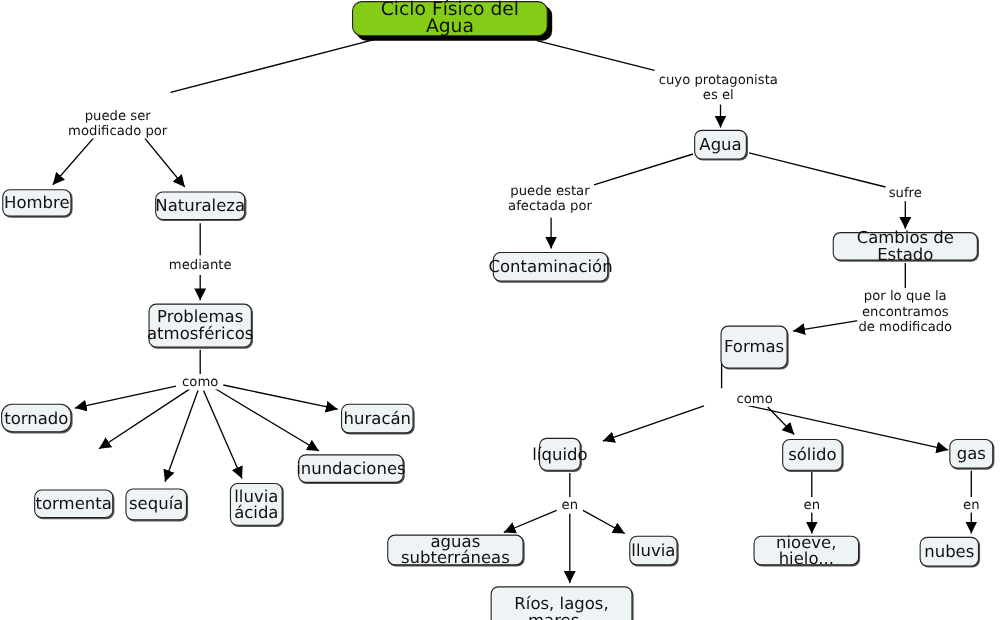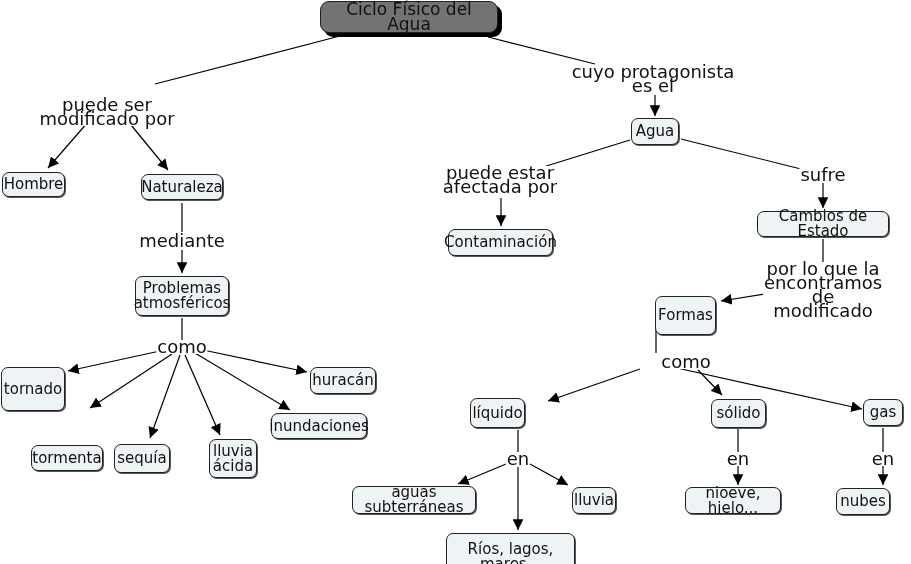--- a/index.html
+++ b/index.html
@@ -1,20 +1,20 @@
 <!DOCTYPE html>
 <html><head>
 <meta charset="utf-8">
 <style>
   html, body { margin:0; padding:0; background:#ffffff; }
   body { width:911px; height:564px; position:relative; overflow:hidden; font-family:"DejaVu Sans", "Liberation Sans", sans-serif; }
   svg#edges { position:absolute; left:0; top:0; width:911px; height:564px; }
   .node { position:absolute; box-sizing:border-box; background:#eef3f5; border:1px solid #222; border-radius:7px; font-size:15px; color:#111; text-align:center; display:flex; align-items:center; justify-content:center; line-height:15px; padding:0 6px; white-space:pre-line; box-shadow:1px 1px 0 #555; }
-  .title { font-size:17px; border-radius:9px; box-shadow:4px 4px 0 #000; background:#737373; }
-  .label { position:absolute; font-size:18px; color:#111; text-align:center; line-height:14px; white-space:pre-line; background:#fff; transform:translate(-50%,0); padding:0 1px; }
+  .title { font-size:17px; border-radius:9px; box-shadow:4px 4px 0 #000; background:#84cc16; }
+  .label { position:absolute; font-size:12px; color:#111; text-align:center; line-height:14px; white-space:pre-line; background:#fff; transform:translate(-50%,0); padding:0 1px; }
 </style>
 </head>
 <body>
 
 <svg id="edges">
   <defs>
     <marker id="arr" viewBox="0 0 10 10" refX="10" refY="5" markerWidth="9" markerHeight="9" orient="auto">
       <path d="M0,0 L10,5 L0,10 z" fill="#000"></path>
     </marker>
   </defs>
@@ -59,42 +59,42 @@
 <div class="node title" style="left:320px;top:1px;width:178px;height:32px;">Ciclo Físico del Agua</div>
 
 <div class="label" style="left:107px;top:82px;margin-top:16px;">puede ser
 modificado por</div>
 <div class="node" style="left:2px;top:172px;width:63px;height:25px;">Hombre</div>
 <div class="node" style="left:141px;top:174px;width:82px;height:26px;">Naturaleza</div>
 <div class="label" style="left:182px;top:234px;">mediante</div>
 <div class="node" style="left:135px;top:276px;width:94px;height:40px;">Problemas
 atmosféricos</div>
 <div class="label" style="left:182px;top:340px;">como</div>
-<div class="node" style="left:1px;top:367px;width:64px;height:44px;">tornado</div>
+<div class="node" style="left:1px;top:367px;width:64px;height:26px;border-radius:10px;">tornado</div>
 <div class="node" style="left:31px;top:413px;width:72px;height:26px;margin-top:32px;">tormenta</div>
 <div class="node" style="left:114px;top:444px;width:56px;height:29px;">sequía</div>
 <div class="node" style="left:209px;top:439px;width:48px;height:39px;">lluvia
 ácida</div>
 <div class="node" style="left:271px;top:413px;width:96px;height:26px;">inundaciones</div>
 <div class="node" style="left:310px;top:367px;width:66px;height:27px;">huracán</div>
 
 <div class="label" style="left:653px;top:65px;">cuyo protagonista
 es el</div>
 <div class="node" style="left:631px;top:118px;width:48px;height:27px;">Agua</div>
 <div class="label" style="left:500px;top:166px;">puede estar
 afectada por</div>
 <div class="node" style="left:448px;top:229px;width:105px;height:27px;">Contaminación</div>
 <div class="label" style="left:823px;top:168px;">sufre</div>
 <div class="node" style="left:757px;top:211px;width:132px;height:26px;">Cambios de Estado</div>
 <div class="label" style="left:823px;top:262px;">por lo que la
 encontramos
 de modificado</div>
 <div class="node" style="left:655px;top:296px;width:61px;height:39px;">Formas</div>
 <div class="label" style="left:686px;top:355px;">como</div>
-<div class="node" style="left:470px;top:398px;width:55px;height:30px;">líquido</div>
+<div class="node" style="left:490px;top:398px;width:38px;height:30px;">líquido</div>
 <div class="node" style="left:711px;top:399px;width:55px;height:29px;">sólido</div>
 <div class="node" style="left:863px;top:399px;width:40px;height:27px;">gas</div>
 <div class="label" style="left:518px;top:452px;">en</div>
 <div class="label" style="left:738px;top:452px;">en</div>
 <div class="label" style="left:883px;top:452px;">en</div>
 <div class="node" style="left:352px;top:486px;width:124px;height:28px;">aguas subterráneas</div>
 <div class="node" style="left:572px;top:487px;width:44px;height:27px;">lluvia</div>
 <div class="node" style="left:446px;top:533px;width:129px;height:47px;">Ríos, lagos, mares...</div>
 <div class="node" style="left:685px;top:487px;width:96px;height:27px;">nioeve, hielo...</div>
 <div class="node" style="left:836px;top:488px;width:54px;height:27px;">nubes</div>

